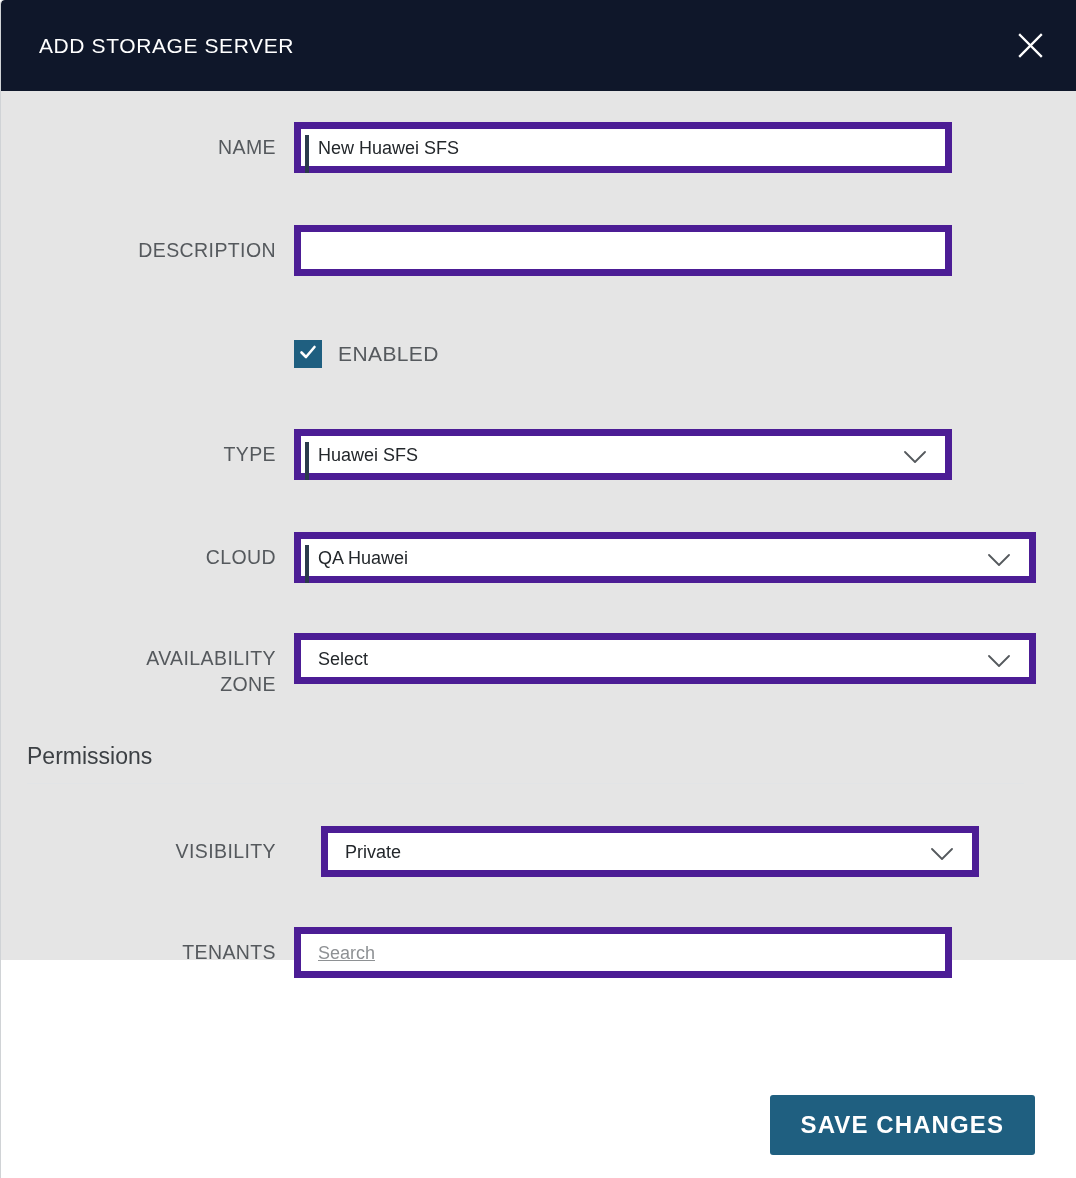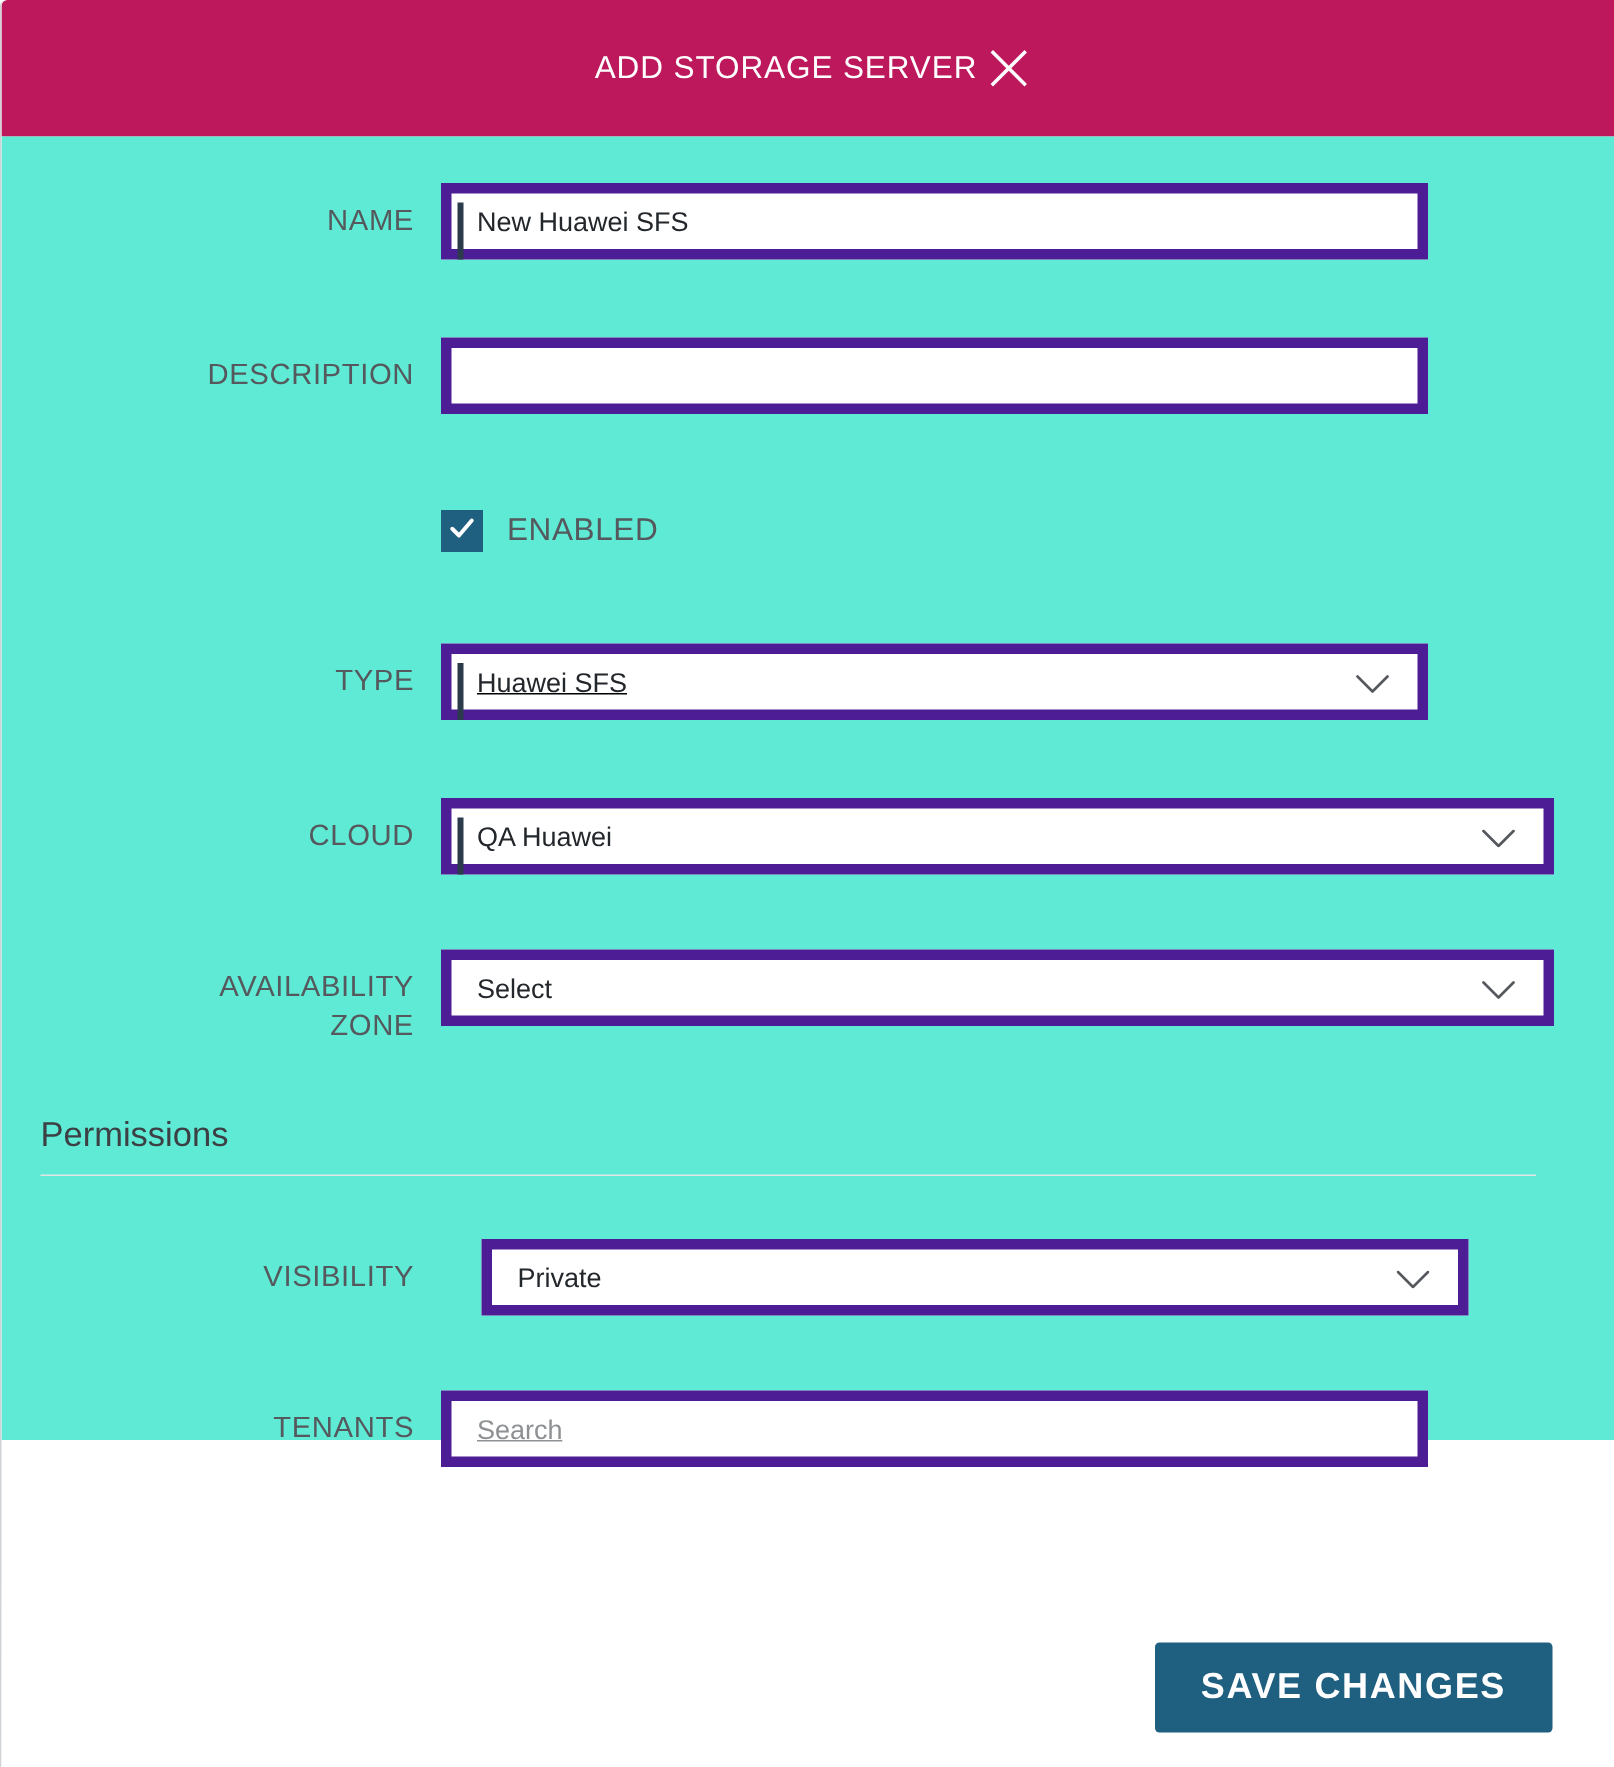--- a/index.html
+++ b/index.html
@@ -26,25 +26,25 @@
     overflow: hidden;
   }
 
   
   .dlg-header {
     position: absolute;
     left: 0;
     top: 0;
     width: 1076px;
     height: 91px;
-    background: #be185d;
+    background: #0f172a;
     border-top-left-radius: 4px;
     display: flex;
     align-items: center;
-    justify-content: center;
+    justify-content: space-between;
     padding: 0 26px 0 38px;
   }
   .dlg-title {
     color: #ffffff;
     font-size: 21px;
     letter-spacing: 0.6px;
     font-weight: 400;
     text-transform: uppercase;
     white-space: nowrap;
   }
@@ -58,21 +58,21 @@
   }
   .close-btn svg { display: block; }
 
   
   .dlg-body {
     position: absolute;
     left: 0;
     top: 91px;
     width: 1076px;
     height: 869px;
-    background: #5eead4;
+    background: #e5e5e5;
     padding: 0;
   }
 
   
   .frow {
     position: absolute;
     display: flex;
     align-items: flex-start;
   }
   .flabel {
@@ -239,21 +239,21 @@
           <svg width="20" height="20" viewBox="0 0 20 20" aria-hidden="true">
             <polyline points="3.5,10.5 8,15 16.5,5" fill="none" stroke="#ffffff" stroke-width="2.6" stroke-linecap="round" stroke-linejoin="round"></polyline>
           </svg>
         </span>
       </div>
       <div class="cbox-label">ENABLED</div>
     </div>
 
     <div class="frow" style="left:38px; top:338px;">
       <div class="flabel pad-top">TYPE</div>
-      <div class="fcontrol" style="width:658px;text-decoration:underline;">
+      <div class="fcontrol" style="width:658px;">
         <span class="accent-bar"></span>
         <span class="fvalue">Huawei SFS</span>
         <span class="chev">
           <svg width="22" height="12" viewBox="0 0 22 12" aria-hidden="true">
             <polyline points="1,1 11,11 21,1" fill="none" stroke="#55595d" stroke-width="1.8" stroke-linecap="round" stroke-linejoin="round"></polyline>
           </svg>
         </span>
       </div>
     </div>
 

